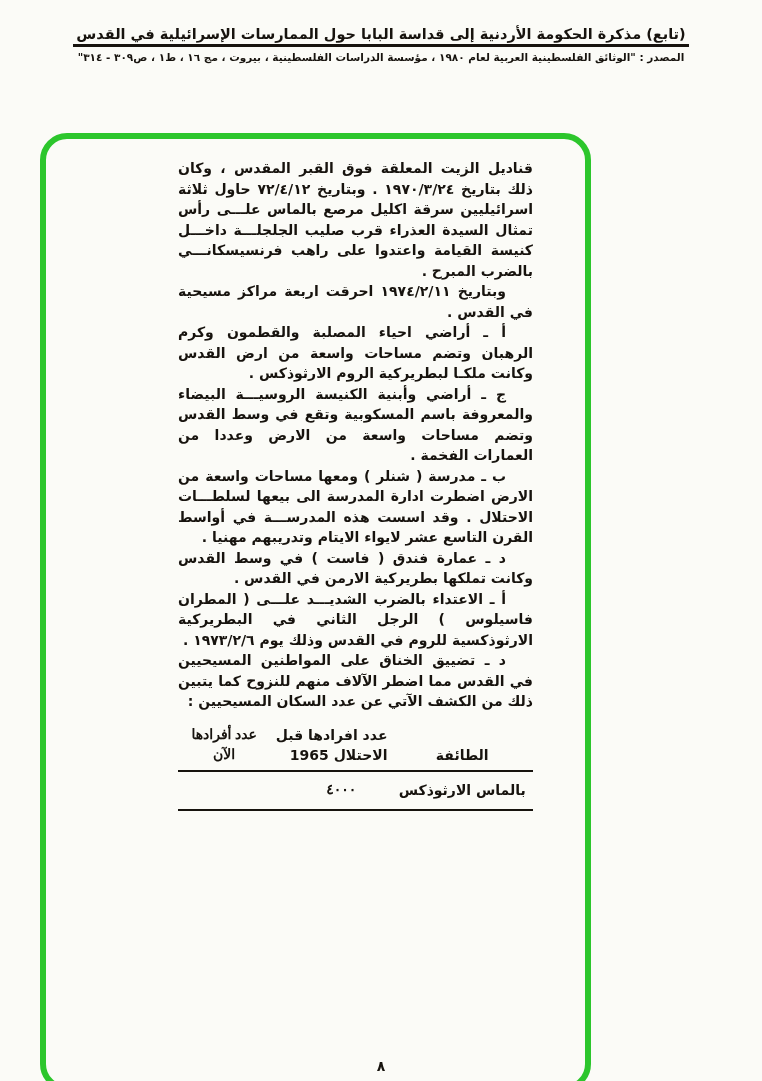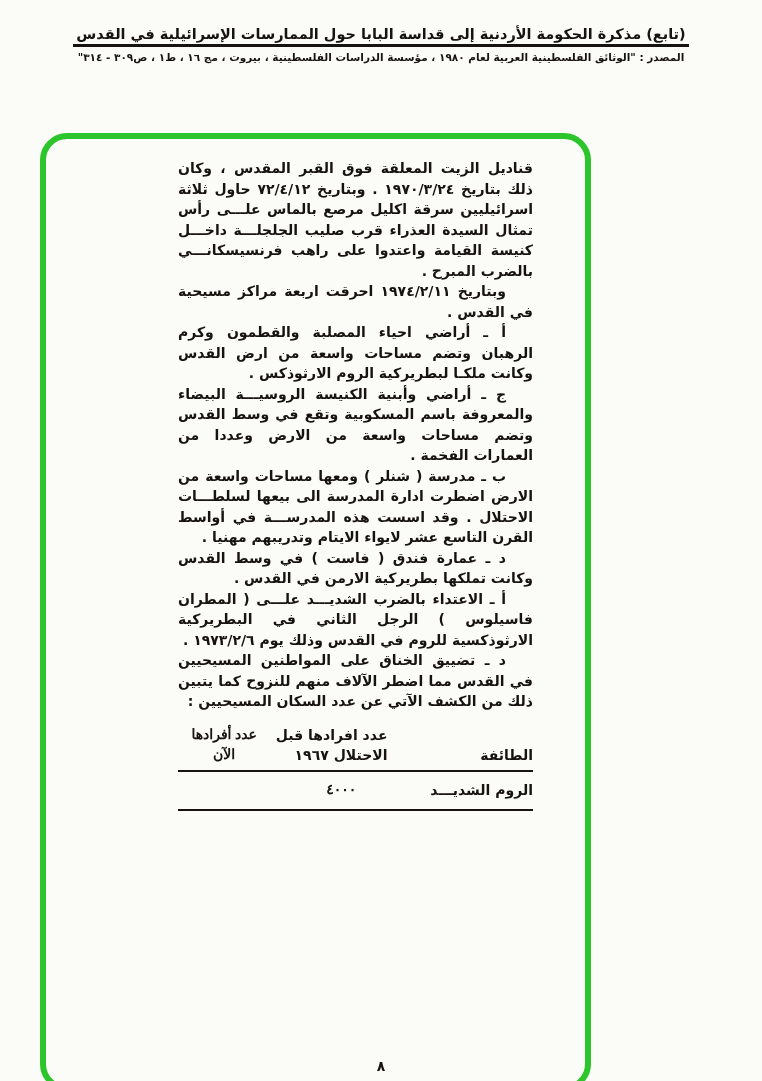--- a/index.html
+++ b/index.html
@@ -34,21 +34,21 @@
     padding:19px 52px 0 132px;
     font-size:14px;font-weight:bold;
     line-height:20.5px;
     text-align:justify;
   }
   .content p{text-indent:27px;margin:0;}
   .content p.continuation{text-indent:0;}
   .census{margin-top:13px;font-size:14px;font-weight:bold;}
   .census .thead{display:flex;align-items:flex-end;line-height:20px;margin-bottom:5px;}
   .census .trow{display:flex;padding:8px 0 9px;}
-  .c-name{width:41%;text-align:right;padding-left:4px;}
+  .c-name{width:41%;text-align:center;padding-left:4px;}
   .c-before{width:33%;text-align:right;}
   .c-now{width:26%;text-align:center;font-family:Liberation Serif, serif;}
   .census .rule{height:2px;background:#17130e;}
   .page-number{
     position:absolute;bottom:7px;left:0;width:100%;
     text-align:center;font-size:14px;font-weight:bold;
   }
 </style>
 </head>
 <body style="background: rgb(251, 251, 247); color: rgb(23, 19, 14);">
@@ -67,30 +67,30 @@
     <p>ب ـ مدرسة ( شنلر ) ومعها مساحات واسعة من الارض اضطرت ادارة المدرسة الى بيعها لسلطـــات الاحتلال . وقد اسست هذه المدرســـة في أواسط القرن التاسع عشر لايواء الايتام وتدريبهم مهنيا .</p>
     <p>د ـ عمارة فندق ( فاست ) في وسط القدس وكانت تملكها بطريركية الارمن في القدس .</p>
     <p>أ ـ الاعتداء بالضرب الشديـــد علـــى ( المطران فاسيلوس ) الرجل الثاني في البطريركية الارثوذكسية للروم في القدس وذلك يوم ١٩٧٣/٢/٦ .</p>
     <p>د ـ تضييق الخناق على المواطنين المسيحيين في القدس مما اضطر الآلاف منهم للنزوح كما يتبين ذلك من الكشف الآتي عن عدد السكان المسيحيين :</p>
 
     <div class="census">
       <div class="thead">
         <div class="c-name">الطائفة</div>
         <div class="c-before">
           <div>عدد افرادها قبل</div>
-          <div>الاحتلال ١٩٦٧</div>
+          <div>الاحتلال 1965</div>
         </div>
         <div class="c-now">
           <div>عدد أفرادها</div>
           <div>الآن</div>
         </div>
       </div>
       <div class="rule"></div>
       <div class="trow">
-        <div class="c-name">الروم الشديـــد</div>
+        <div class="c-name">بالماس الارثوذكس</div>
         <div class="c-now">٤٠٠٠</div>
       </div>
       <div class="rule"></div>
     </div>
   </div>
 </div>
 
 <div class="page-number">٨</div>
 
 </body></html>

